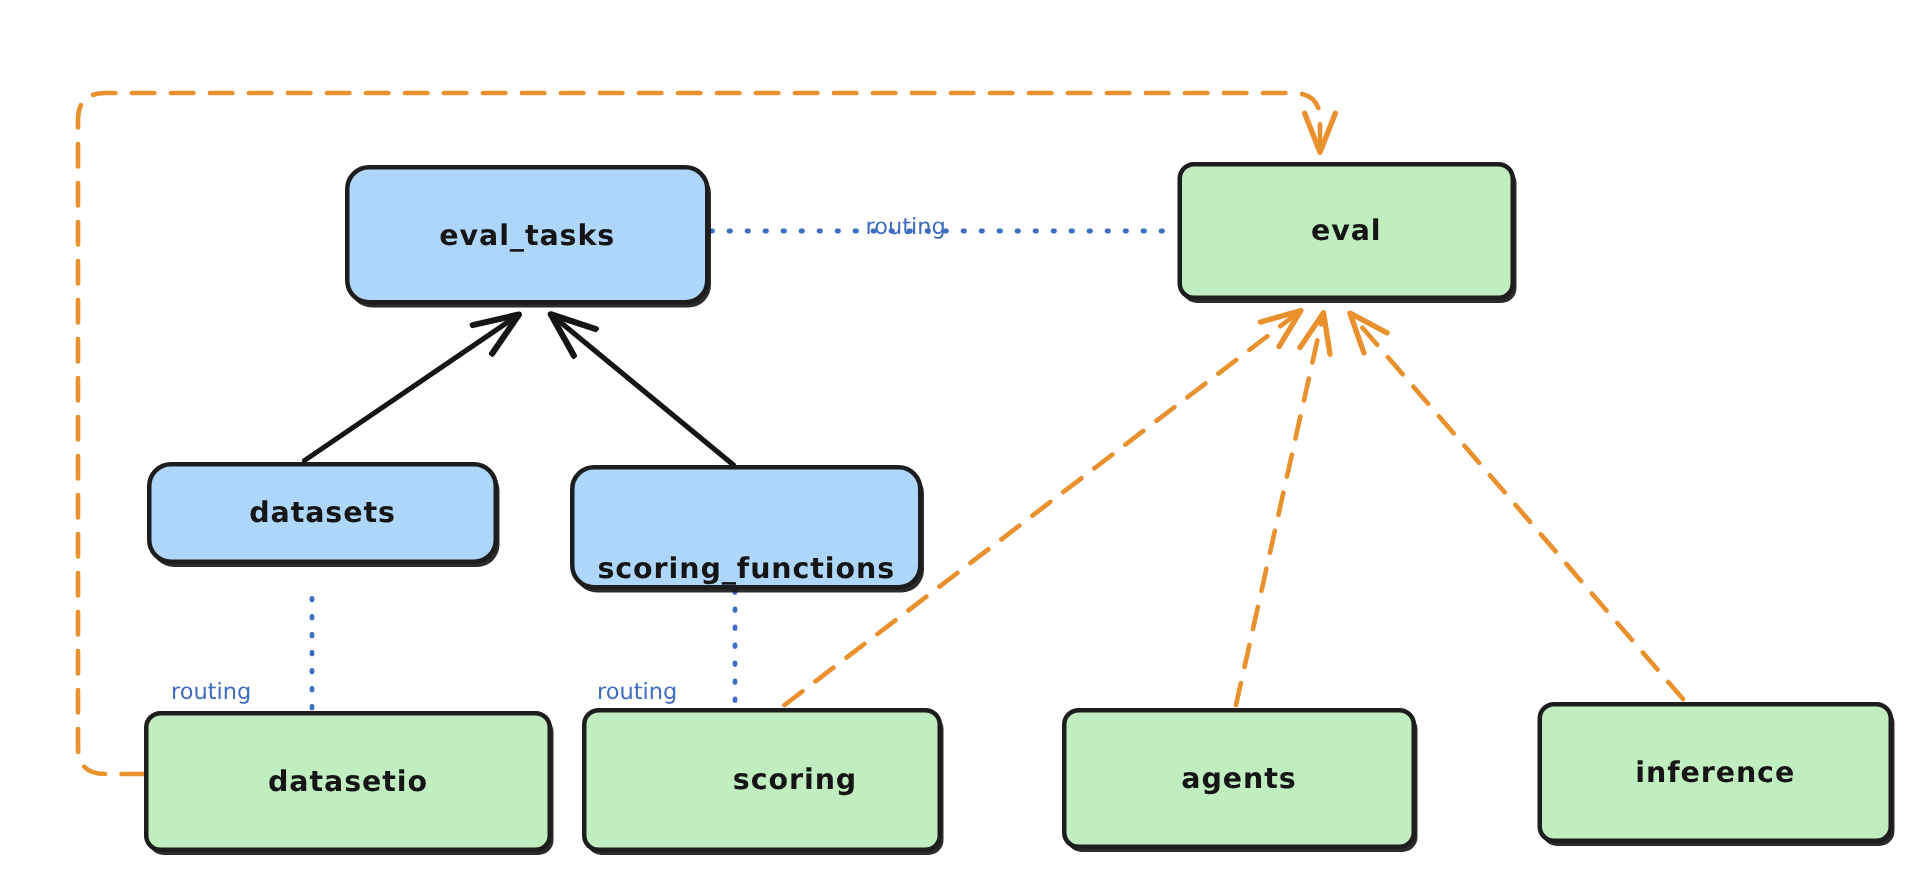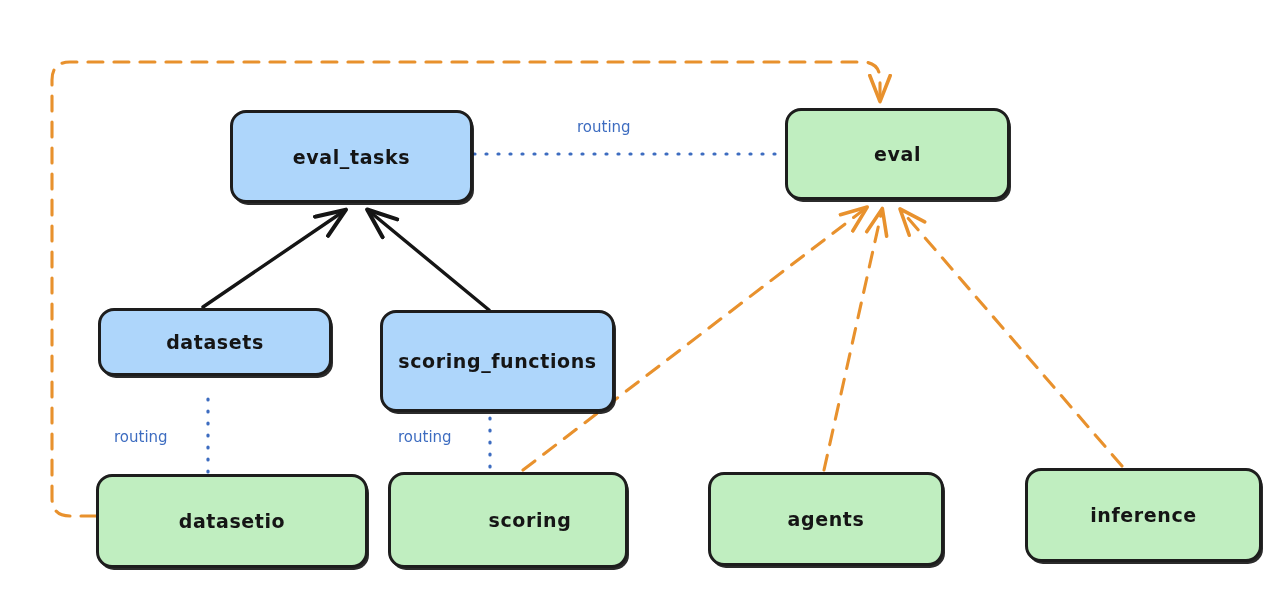--- a/index.html
+++ b/index.html
@@ -38,30 +38,31 @@
   }
   .node .node-label {
     font-family: "DejaVu Sans", sans-serif;
     font-size: 19px;
     letter-spacing: 0.6px;
     color: #151515;
     white-space: nowrap;
     user-select: none;
   }
   .node.api  { background: #aed6fb; }
-  .node.prov { background: #c0eec0; }
+  .node.prov { background: #c0eec0; border-radius: 11px; }
 
   .edge-label {
     position: absolute;
     font-family: "DejaVu Sans", sans-serif;
     font-size: 15px;
     color: #3d6cc0;
     white-space: nowrap;
     z-index: 4;
     user-select: none;
+    margin-top: 24px;
   }
 </style>
 </head>
 <body>
 
 <div id="diagram-root">
 
   <svg id="edge-layer" viewBox="0 0 1280 596" xmlns="http://www.w3.org/2000/svg">
     <defs>
       <marker id="arrow-black" markerWidth="11" markerHeight="11" refX="8.5" refY="4" orient="auto" markerUnits="strokeWidth">
@@ -114,21 +115,21 @@
   </div>
 
   <div class="node prov" style="left:785px; top:108px; width:225px; height:92px;">
     <span class="node-label">eval</span>
   </div>
 
   <div class="node api" style="left:98px; top:308px; width:234px; height:68px;">
     <span class="node-label">datasets</span>
   </div>
 
-  <div class="node api" style="left:380px; top:310px; width:235px; height:102px;">
+  <div class="node api" style="left:380px; top:310px; width:235px; height:83px;align-items:flex-end;">
     <span class="node-label">scoring_functions</span>
   </div>
 
   <div class="node prov" style="left:96px; top:474px; width:272px; height:94px;">
     <span class="node-label">datasetio</span>
   </div>
 
   <div class="node prov" style="left:388px; top:472px; width:240px; height:96px;padding-left:44px;">
     <span class="node-label">scoring</span>
   </div>

